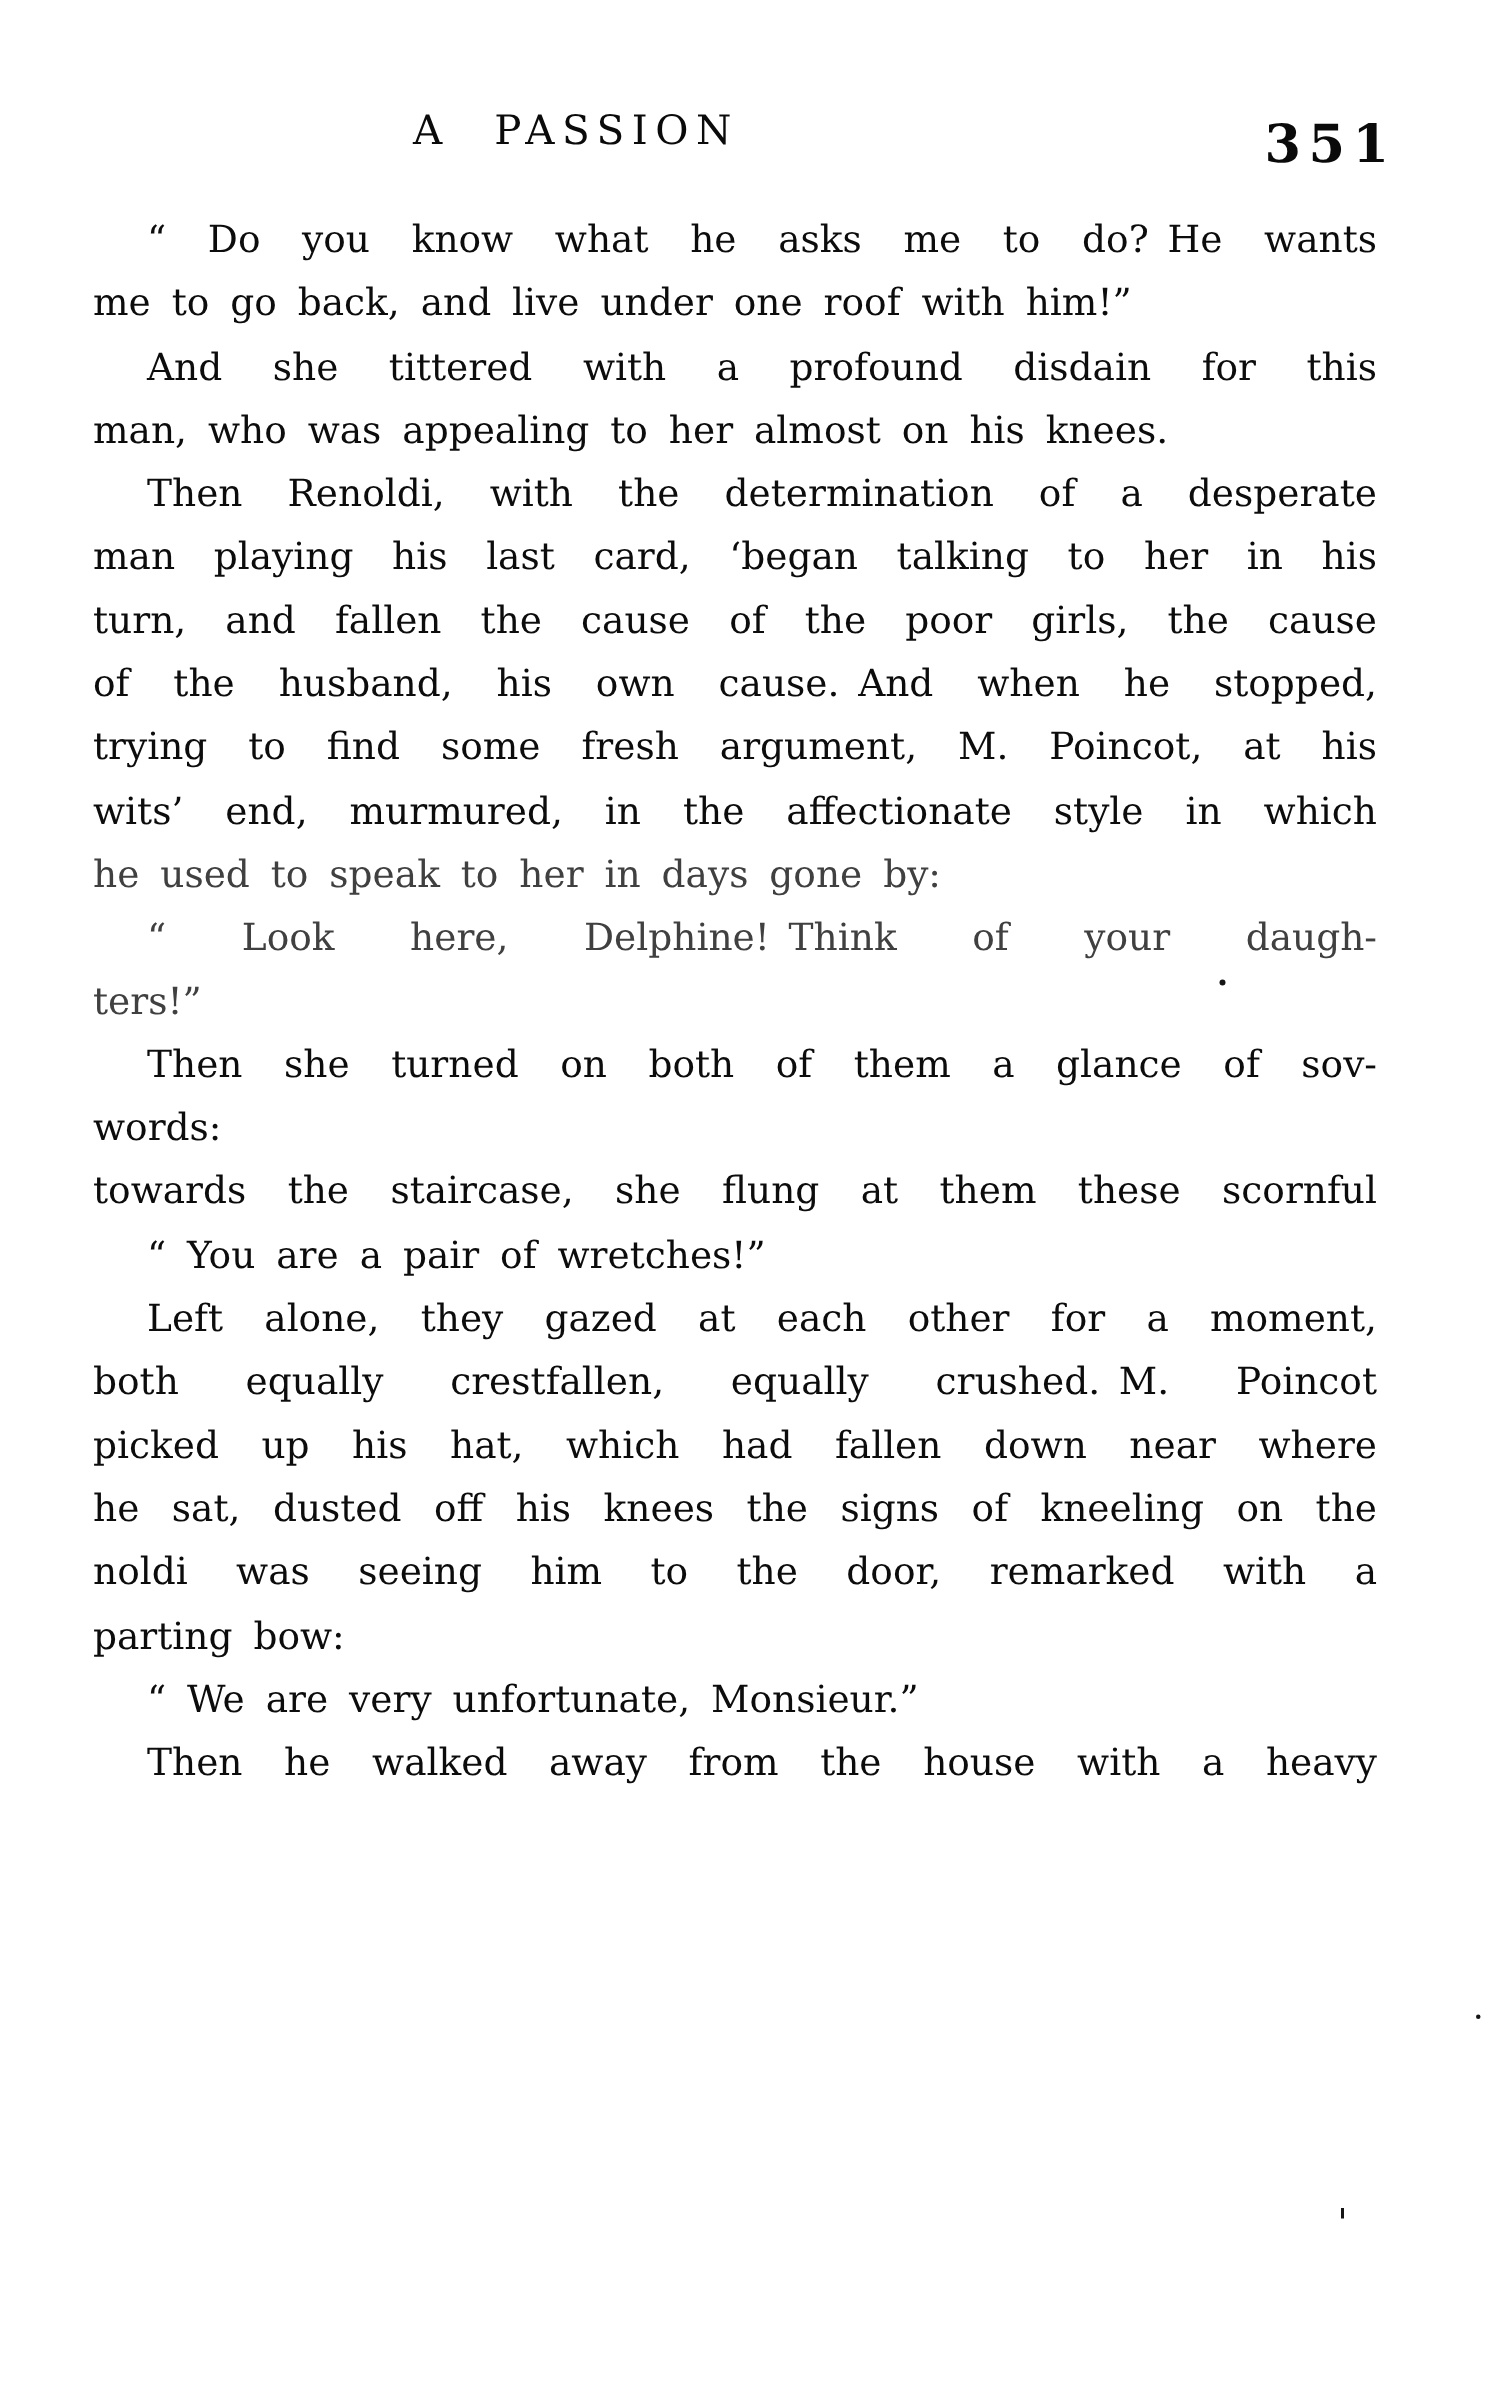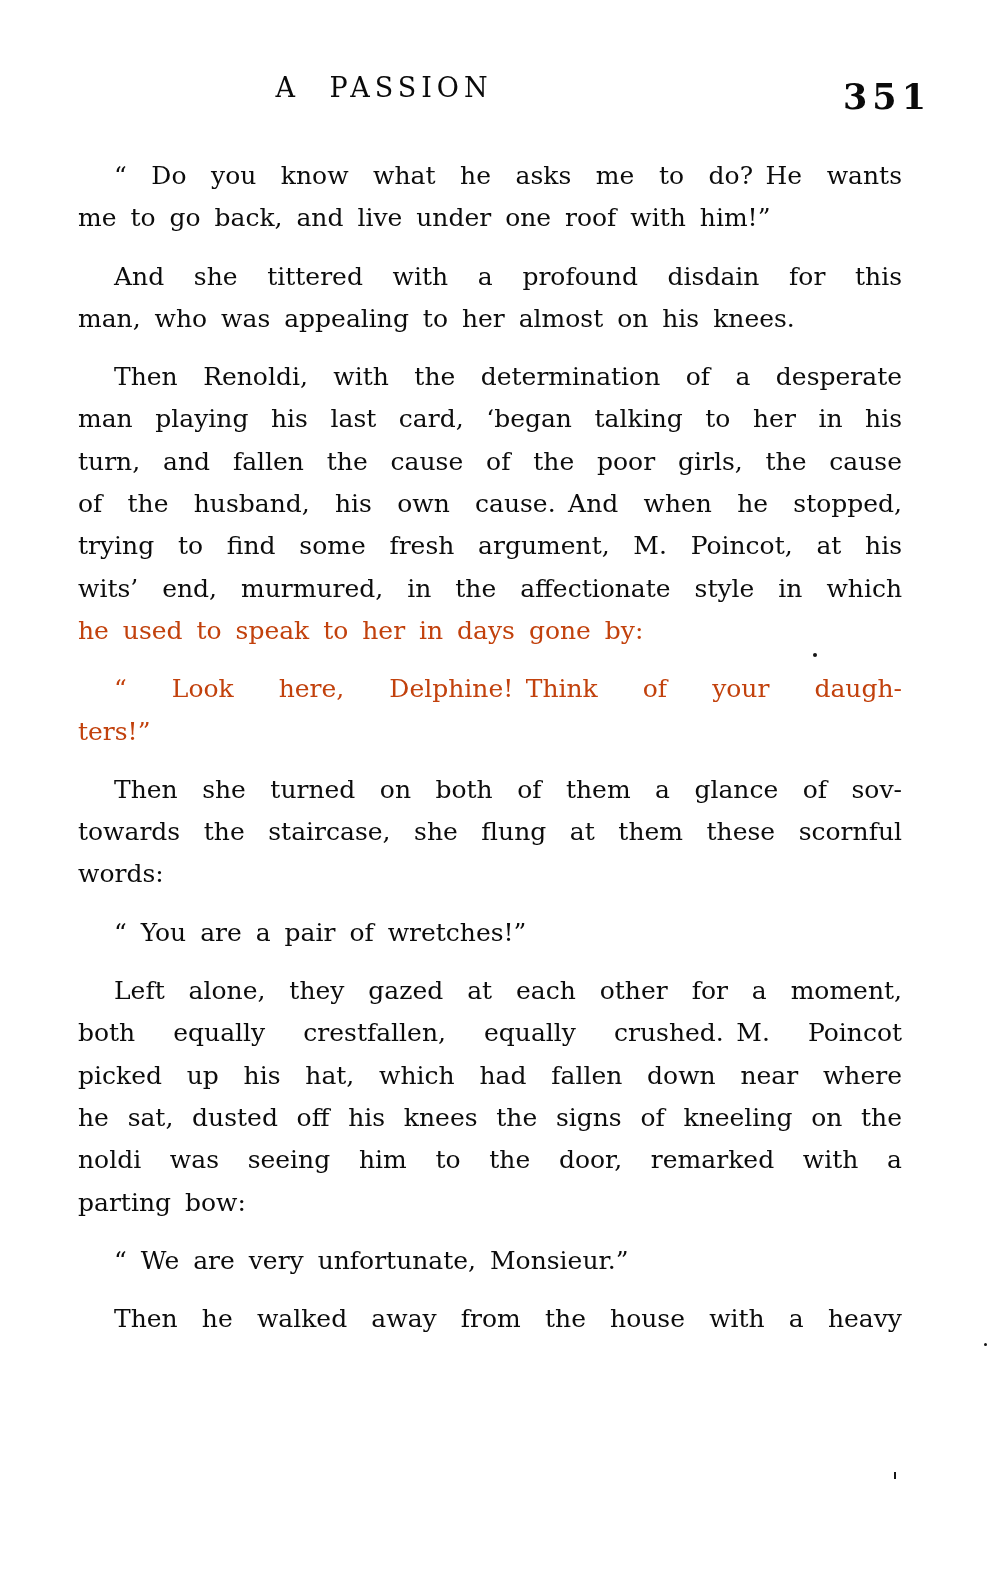--- a/index.html
+++ b/index.html
@@ -37,32 +37,32 @@
   }
   .page-body {
     position: absolute;
     left: 62px;
     top: 139px;
     width: 856px;
     font-size: 25px;
     line-height: 42.3px;
     color: #0c0c0c;
   }
-  .paragraph { margin: 16px; }
+  .paragraph { margin: 0; }
   .line {
     text-align: justify;
     text-align-last: justify;
     word-spacing: 0;
   }
   .line.natural {
     text-align-last: left;
     word-spacing: 6px;
   }
   .line.indent { text-indent: 36px; }
-  .line.faint { color: #c2410c; }
+  .line.faint { color: #404040; }
   .speck { position: absolute; background: #151515; }
   .speck.s1 { left: 813px; top: 653px; width: 4px; height: 4px; border-radius: 50%; }
   .speck.s2 { left: 984px; top: 1343px; width: 3px; height: 3px; border-radius: 50%; }
   .speck.s3 { left: 894px; top: 1472px; width: 2px; height: 7px; }
 </style>
 </head>
 <body>
 
 <div class="page">
 
@@ -88,22 +88,22 @@
         <div class="line">trying to find some fresh argument, M. Poincot, at his</div>
         <div class="line">wits’ end, murmured, in the affectionate style in which</div>
         <div class="line natural faint">he used to speak to her in days gone by:</div>
       </div>
       <div class="paragraph">
         <div class="line indent faint">“ Look here, Delphine! Think of your daugh-</div>
         <div class="line natural faint">ters!”</div>
       </div>
       <div class="paragraph">
         <div class="line indent">Then she turned on both of them a glance of sov-</div>
+        <div class="line natural">words:</div>
         <div class="line">towards the staircase, she flung at them these scornful</div>
-        <div class="line natural">words:</div>
       </div>
       <div class="paragraph">
         <div class="line indent natural">“ You are a pair of wretches!”</div>
       </div>
       <div class="paragraph">
         <div class="line indent">Left alone, they gazed at each other for a moment,</div>
         <div class="line">both equally crestfallen, equally crushed. M. Poincot</div>
         <div class="line">picked up his hat, which had fallen down near where</div>
         <div class="line">he sat, dusted off his knees the signs of kneeling on the</div>
         <div class="line">noldi was seeing him to the door, remarked with a</div>

